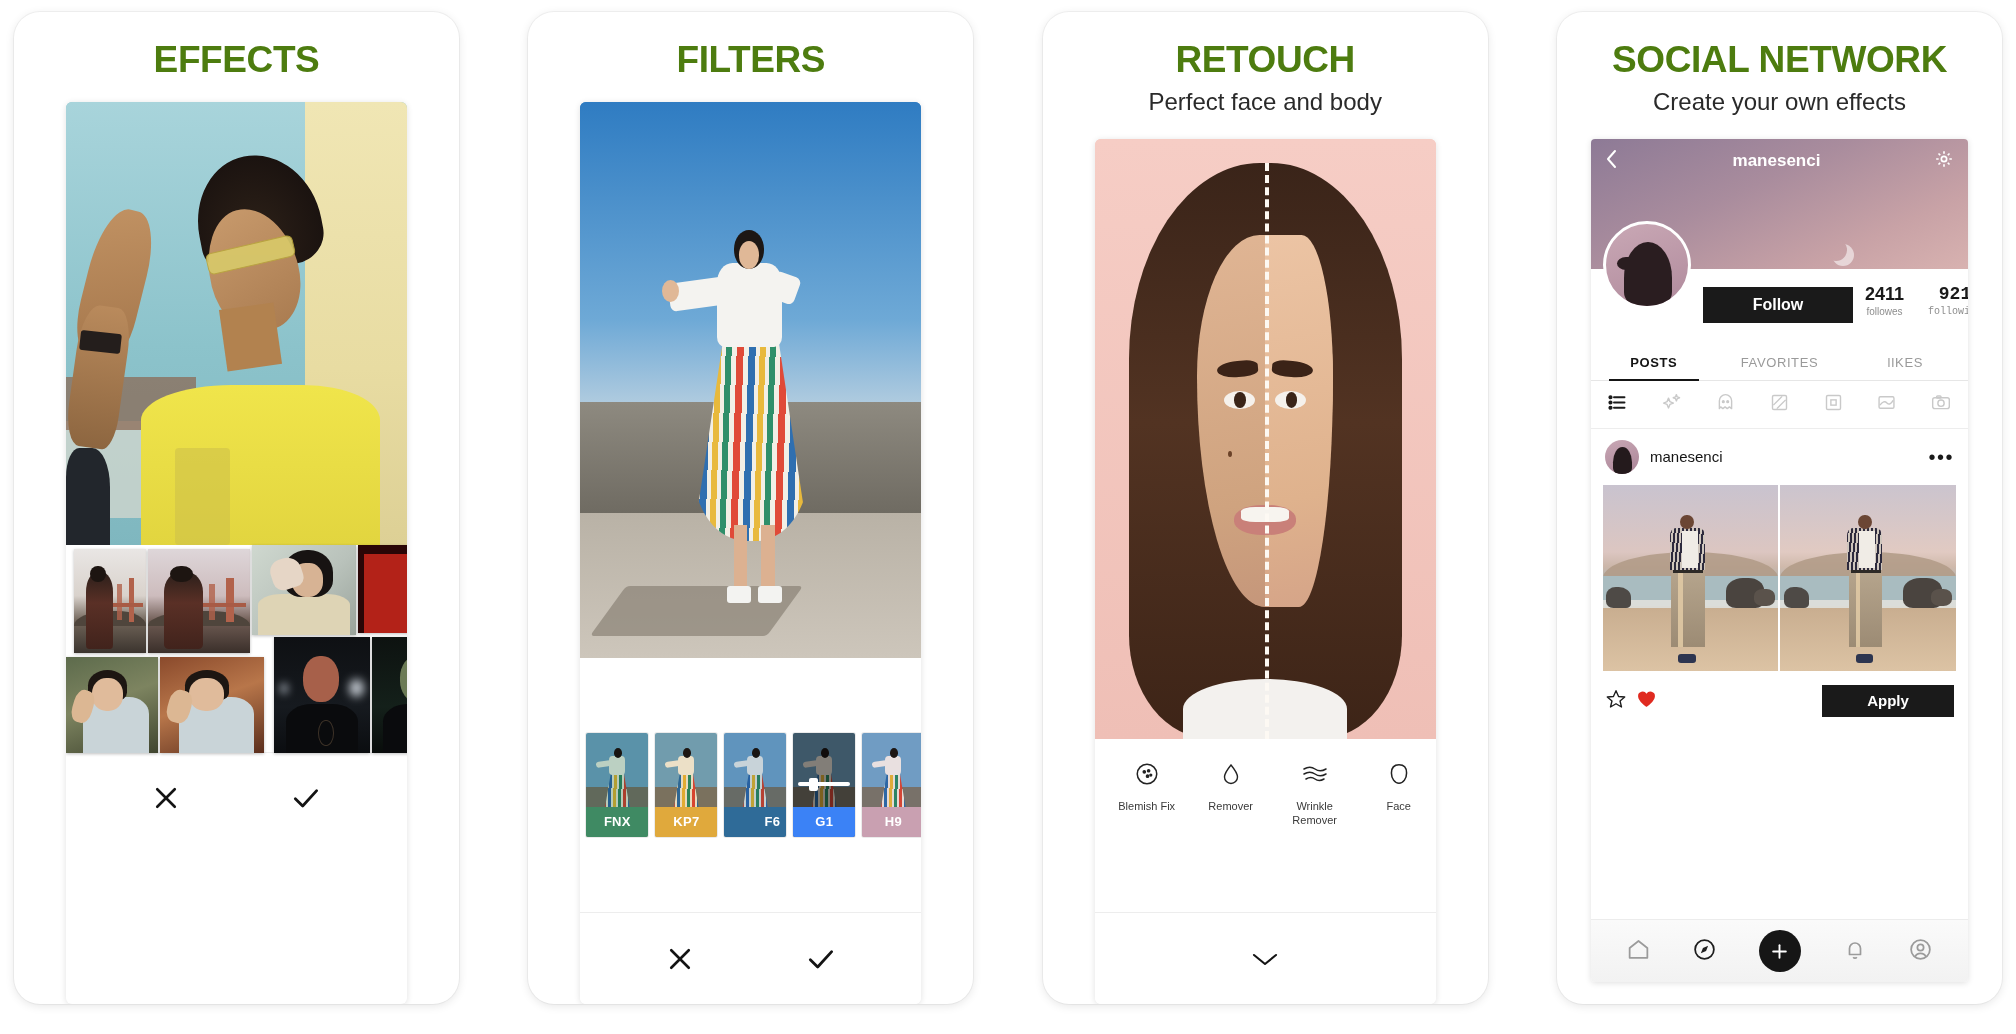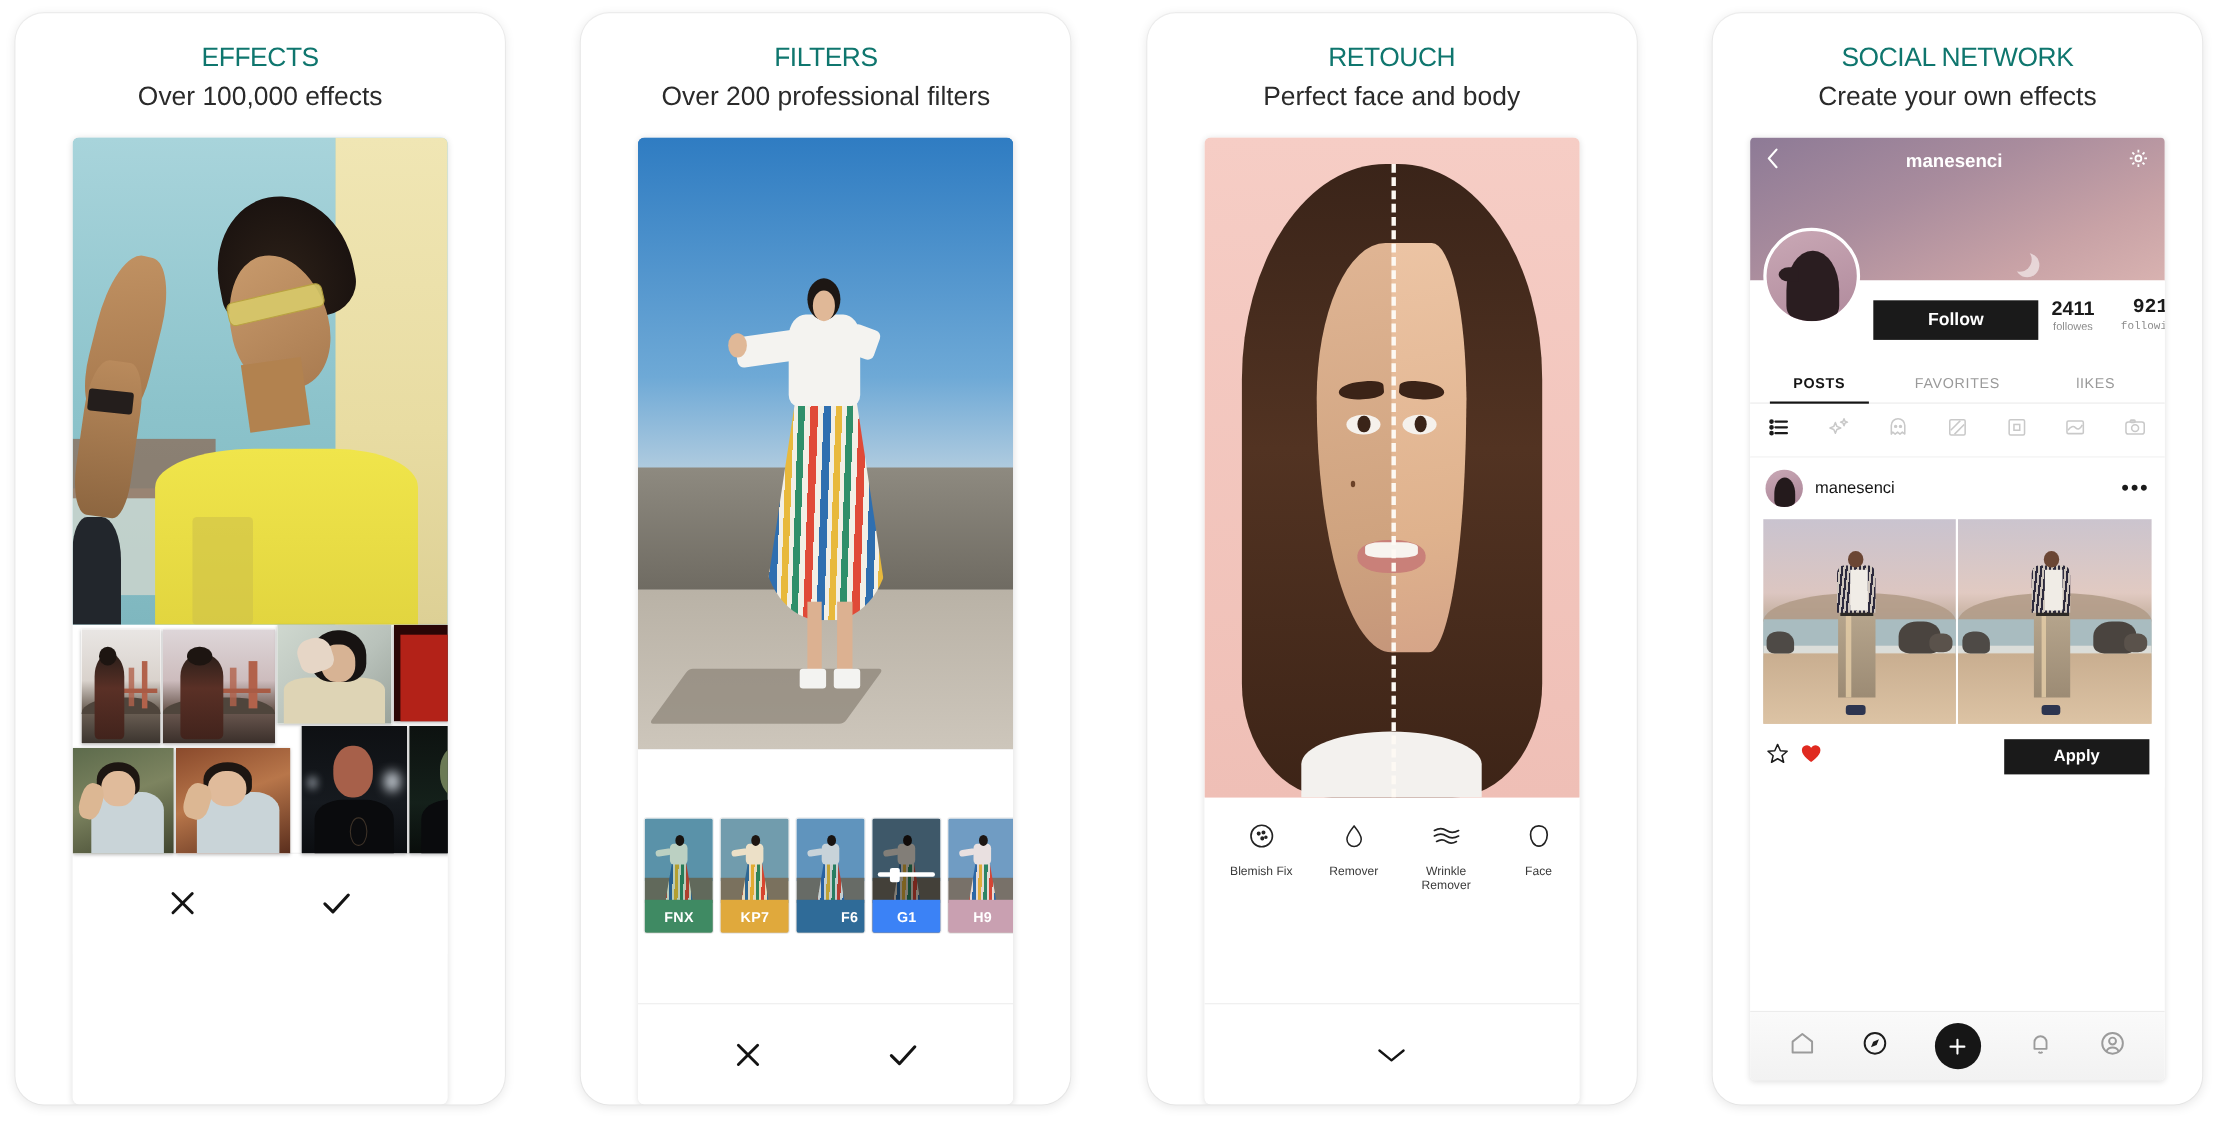--- a/index.html
+++ b/index.html
@@ -24,22 +24,22 @@
     background: #ffffff;
     border-radius: 26px;
     box-shadow: 0 2px 10px rgba(0,0,0,0.10), 0 0 0 1px rgba(0,0,0,0.045);
     overflow: hidden;
     display: flex;
     flex-direction: column;
     flex: 0 0 445px;
   }
   .card-head { padding: 28px 10px 8px 10px; text-align: center; }
   .card-title {
-    font-size: 24px; font-weight: normal; letter-spacing: -0.4px;
-    color: #0f766e; line-height: 1.08;
+    font-size: 37px; font-weight: bold; letter-spacing: -0.4px;
+    color: #4d7c0f; line-height: 1.08;
   }
   .card-sub {
     font-size: 24px; color: #2a2a2a; margin-top: 8px; line-height: 1.2;
   }
   .phone {
     margin: 14px 52px 0 52px;
     flex: 1 1 auto;
     background: #fff;
     border-radius: 6px;
     box-shadow: 0 1px 6px rgba(0,0,0,0.12);
@@ -257,21 +257,20 @@
       display:flex; align-items:center; justify-content:center; }
 </style>
 </head>
 <body>
 
 <div class="gallery">
 
   <div class="card">
     <div class="card-head">
       <div class="card-title">EFFECTS</div>
-      <div class="card-sub">Over 100,000 effects</div>
     </div>
     <div class="phone">
       <div class="p1-hero canvas">
         <div class="wall-l"></div>
           <div class="wall-r"></div>
         <div class="bldg2"></div>
           <div class="bldg"></div>
         <div class="arm"></div>
           <div class="forearm"></div>
           <div class="band"></div>
@@ -361,21 +360,20 @@
               <polyline points="4,12.5 9.5,18 20,6.5"></polyline>
             </svg>
         </span>
       </div>
     </div>
   </div>
 
   <div class="card">
     <div class="card-head">
       <div class="card-title">FILTERS</div>
-      <div class="card-sub">Over 200 professional filters</div>
     </div>
     <div class="phone">
       <div class="p2-hero canvas">
         <div class="sky"></div>
           <div class="wall"></div>
           <div class="ground"></div>
           <div class="shadow"></div>
         <div class="armL"></div>
           <div class="handL"></div>
           <div class="armR"></div>

